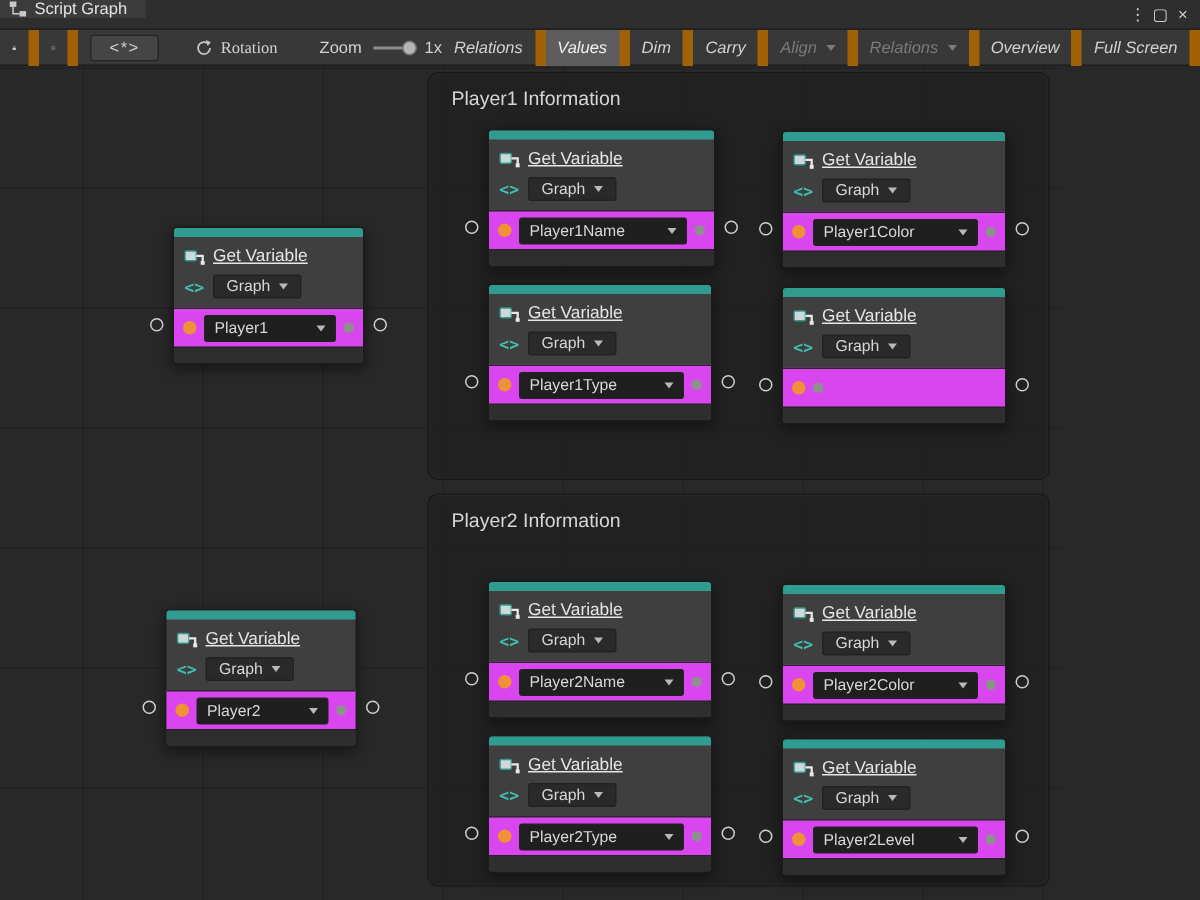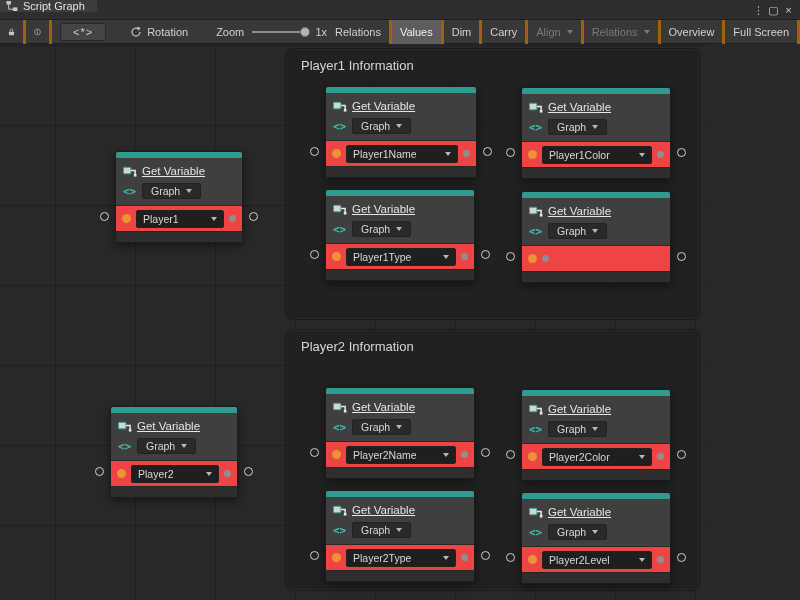--- a/index.html
+++ b/index.html
@@ -12,27 +12,27 @@
     border-bottom:1px solid #1f1f1f; display:flex; align-items:flex-start; }
   .tab { display:flex; align-items:center; gap:5px; background:#3c3c3c; padding:0 12px 0 6px;
     font-size:11px; color:#e2e2e2; cursor:pointer; }
   .titlebar-right { margin-left:auto; display:flex; align-items:center; padding-right:4px; color:#cfcfcf; }
   .win-icon { width:15px; text-align:center; font-size:11px; line-height:20px; cursor:pointer; }
 
   
   .toolbar { position:absolute; left:0; top:20px; right:0; height:24px; background:#383838;
     border-bottom:1px solid #1d1d1d; display:flex; align-items:center; font-size:11px; color:#d2d2d2; }
   .tbtn { display:flex; align-items:center; height:24px; padding:0 8px;
-    border-right:3px solid #a16207; cursor:pointer; white-space:nowrap; }
+    border-right:7px solid #a16207; cursor:pointer; white-space:nowrap;font-style:italic; }
   .tbtn.active { background:#5d5d5d; color:#f0f0f0; }
   .tbtn.disabled { color:#7a7a7a; }
   .icon-btn { width:26px; justify-content:center; }
   .code-toggle { height:18px; background:#454545; border:1px solid #272727; border-radius:3px;
     margin:0 8px; padding:0 12px; letter-spacing:1px; color:#cfcfcf; display:flex; align-items:center; cursor:pointer; }
-  .rotation { display:flex; align-items:center; gap:5px; margin-left:16px; cursor:pointer; }
+  .rotation { display:flex; align-items:center; gap:5px; margin-left:16px; cursor:pointer;font-family:Liberation Serif, serif; }
   .zoom-label { margin-left:28px; }
   .slider { position:relative; width:92px; height:12px; margin:0 8px; cursor:pointer; }
   .slider .track { position:absolute; left:0; right:0; top:5px; height:2px; background:#8d8d8d; }
   .slider .knob { position:absolute; right:-3px; top:1px; width:10px; height:10px;
     border-radius:50%; background:#b5b5b5; border:1px solid #6e6e6e; }
   .spacer { flex:1; }
   .caret { width:0; height:0; border-left:3.5px solid transparent; border-right:3.5px solid transparent;
     border-top:4px solid #b9b9b9; margin-left:6px; display:inline-block; }
   .tbtn.disabled .caret { border-top-color:#7a7a7a; }
 
@@ -52,21 +52,21 @@
     box-shadow:0 3px 9px rgba(0,0,0,.45); z-index:2; }
   .node-accent { height:6px; background:#2f9c8f; border-radius:2px 2px 0 0; }
   .node-head { padding:3px 6px 4px 6px; }
   .nrow { display:flex; align-items:center; gap:5px; height:20px; }
   .vicon { width:15px; height:15px; flex:0 0 15px; }
   .ntitle { font-size:11.5px; color:#e6e6e6;text-decoration:underline; }
   .code-icon { color:#3fc1ae; font-weight:bold; font-size:11px; flex:0 0 15px; text-align:center;
     font-family:"DejaVu Sans Mono", monospace; }
   .dd { display:inline-flex; align-items:center; background:#2a2a2a; border:1px solid #222;
     border-radius:2px; color:#d8d8d8; font-size:10.5px; padding:1px 8px; cursor:pointer; }
-  .port-row { display:flex; align-items:center; background:#ef4444; border-top:1px solid #292929;
+  .port-row { display:flex; align-items:center; background:#d946ef; border-top:1px solid #292929;
     height:26px; padding:0 6px; gap:5px; }
   .var-dd { flex:1; justify-content:space-between; background:#1f1f1f; padding:2px 6px; }
   .dot { border-radius:50%; flex:0 0 auto; }
   .dot.orange { width:9px; height:9px; background:#ee9137; }
   .dot.gray { width:7px; height:7px; background:#8f8f8f; }
   .node-foot { height:11px; background:#2e2e2e; border-top:1px solid #252525; border-radius:0 0 3px 3px; }
   .port { position:absolute; width:9px; height:9px; border:1.3px solid #cfcfcf; border-radius:50%;
     background:transparent; cursor:crosshair; }
   .port-left { left:-16px; top:60px; }
   .port-right { right:-16px; top:60px; }

